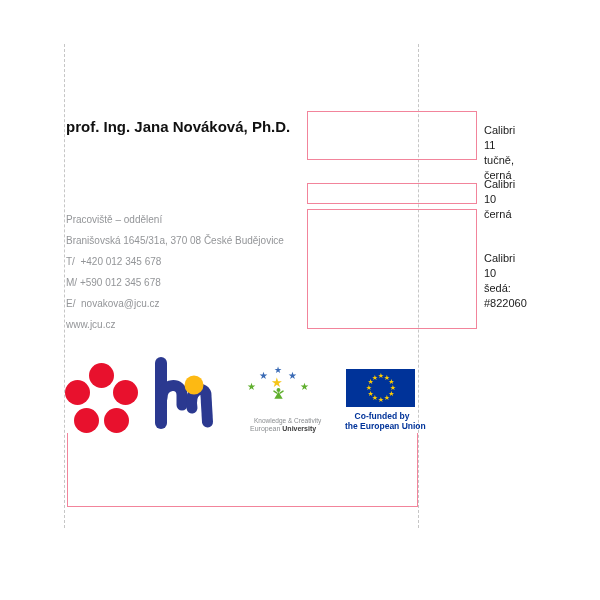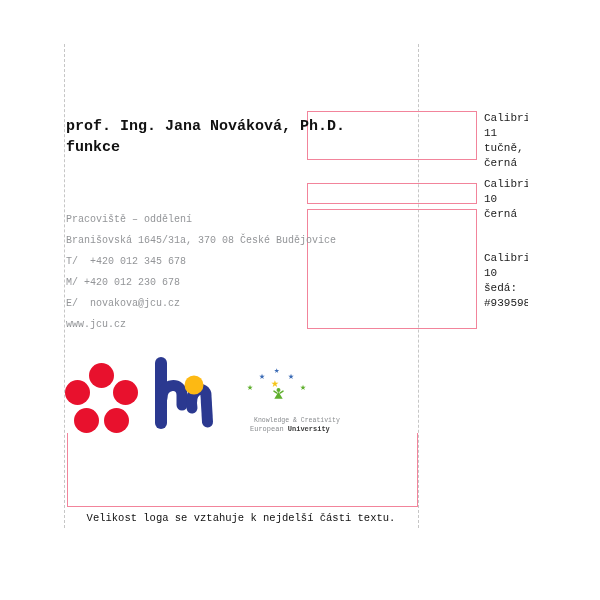--- a/index.html
+++ b/index.html
@@ -1,18 +1,18 @@
 <!DOCTYPE html>
 <html style="--gray-text: #939598; --guide-pink: #f2849b; --guide-gray: #c6c6c6; --logo-red: #e8112d; --hr-blue: #2b3990; --hr-yellow: #fdb913; --kreativ-green: #5faf2d; --kreativ-blue: #2058a8; --kreativ-star-blue: #3b6bb5; --kreativ-yellow: #f5c518; --eu-blue: #003399; --eu-star-yellow: #ffcc00;"><head>
 <meta charset="utf-8">
 <style>
   html,body{margin:0;padding:0;background:#fff;}
   #canvas{
     position:relative;width:528px;height:600px;background:#fff;overflow:hidden;
-    font-family:Liberation Mono, monospace;color:#1a1a1a;
+    font-family:Liberation Sans, sans-serif;color:#1a1a1a;
   }
   .abs{position:absolute;}
 
   
   .vguide{position:absolute;top:44px;height:484px;width:0;
     border-left:1px dashed var(--guide-gray,#c6c6c6);}
 
   
   .pinkrect{position:absolute;border:1.5px solid var(--guide-pink,#f2849b);box-sizing:border-box;}
   .pinkrect.open-top{border-top:none;}
@@ -70,44 +70,43 @@
   <div class="vguide" style="left:64px;"></div>
   <div class="vguide" style="left:418px;"></div>
 
   <div class="pinkrect" style="left:307px;top:111px;width:170px;height:49px;"></div>
   <div class="pinkrect" style="left:307px;top:183px;width:170px;height:21px;"></div>
   <div class="pinkrect" style="left:307px;top:209px;width:170px;height:120px;"></div>
   <div class="pinkrect open-top" style="left:67px;top:433px;width:351px;height:74px;"></div>
 
   <div class="abs name-block">
     <div>prof. Ing. Jana Nováková, Ph.D.</div>
-    <div>funkce</div>
   </div>
 
 
   <div class="abs gray-block">
     <div class="ws-pre">Pracoviště – oddělení</div>
     <div class="ws-pre">Branišovská 1645/31a, 370 08 České Budějovice</div>
     <div class="ws-pre">T/  +420 012 345 678</div>
-    <div class="ws-pre">M/ +420 012 230 678</div>
+    <div class="ws-pre">M/ +590 012 345 678</div>
     <div class="ws-pre">E/  novakova@jcu.cz</div>
     <div class="ws-pre">www.jcu.cz</div>
   </div>
 
-  <div class="fontnote" style="top:111px;">
+  <div class="fontnote" style="top:123px;">
     <div>Calibri 11</div>
     <div>tučně, černá</div>
   </div>
   <div class="fontnote" style="top:177px;">
     <div>Calibri 10</div>
     <div>černá</div>
   </div>
   <div class="fontnote" style="top:251px;">
     <div>Calibri 10</div>
-    <div>šedá: #939598</div>
+    <div>šedá: #822060</div>
   </div>
 
   <div class="abs ju-logo">
     <div class="ju-dot" style="left:23px;top:0.5px;"></div>
     <div class="ju-dot" style="left:46.8px;top:17.8px;"></div>
     <div class="ju-dot" style="left:37.7px;top:45.7px;"></div>
     <div class="ju-dot" style="left:8.3px;top:45.7px;"></div>
     <div class="ju-dot" style="left:-0.8px;top:17.8px;"></div>
   </div>
 
@@ -130,16 +129,35 @@
     <span class="kstar green" style="left:70px;top:19px;font-size:10px;"></span>
     <svg style="position:absolute;left:43px;top:26px;" width="11" height="11" viewBox="0 0 10 10">
       <circle cx="5" cy="1.8" r="1.8" fill="var(--kreativ-green,#5faf2d)"></circle>
       <path d="M5 3.4 L8.8 9.8 L1.2 9.8 Z" fill="var(--kreativ-green,#5faf2d)"></path>
       <path d="M3.6 4.6 L0.9 2.8 M6.4 4.6 L9.1 2.8" stroke="var(--kreativ-green,#5faf2d)" stroke-width="1.3" stroke-linecap="round"></path>
     </svg>
     <div class="ktag1">Knowledge &amp; Creativity</div>
     <div class="ktag2"><span>European </span><span class="bold">University</span></div>
   </div>
 
+  <div class="abs eu-logo">
+    <div class="eu-flag">
+      <span class="eu-star" style="left:31px;top:3px;"></span>
+      <span class="eu-star" style="left:37px;top:4.6px;"></span>
+      <span class="eu-star" style="left:41.4px;top:9px;"></span>
+      <span class="eu-star" style="left:43px;top:15px;"></span>
+      <span class="eu-star" style="left:41.4px;top:21px;"></span>
+      <span class="eu-star" style="left:37px;top:25.4px;"></span>
+      <span class="eu-star" style="left:31px;top:27px;"></span>
+      <span class="eu-star" style="left:25px;top:25.4px;"></span>
+      <span class="eu-star" style="left:20.6px;top:21px;"></span>
+      <span class="eu-star" style="left:19px;top:15px;"></span>
+      <span class="eu-star" style="left:20.6px;top:9px;"></span>
+      <span class="eu-star" style="left:25px;top:4.6px;"></span>
+    </div>
+    <div class="eu-caption">
+      <div>Co-funded by</div>
+      <div>the European Union</div>
+    </div>
+  </div>
 
-  <div class="abs footer-note">Velikost loga se vztahuje k nejdelší části textu.</div>
 
 </div>
 
 </body></html>

